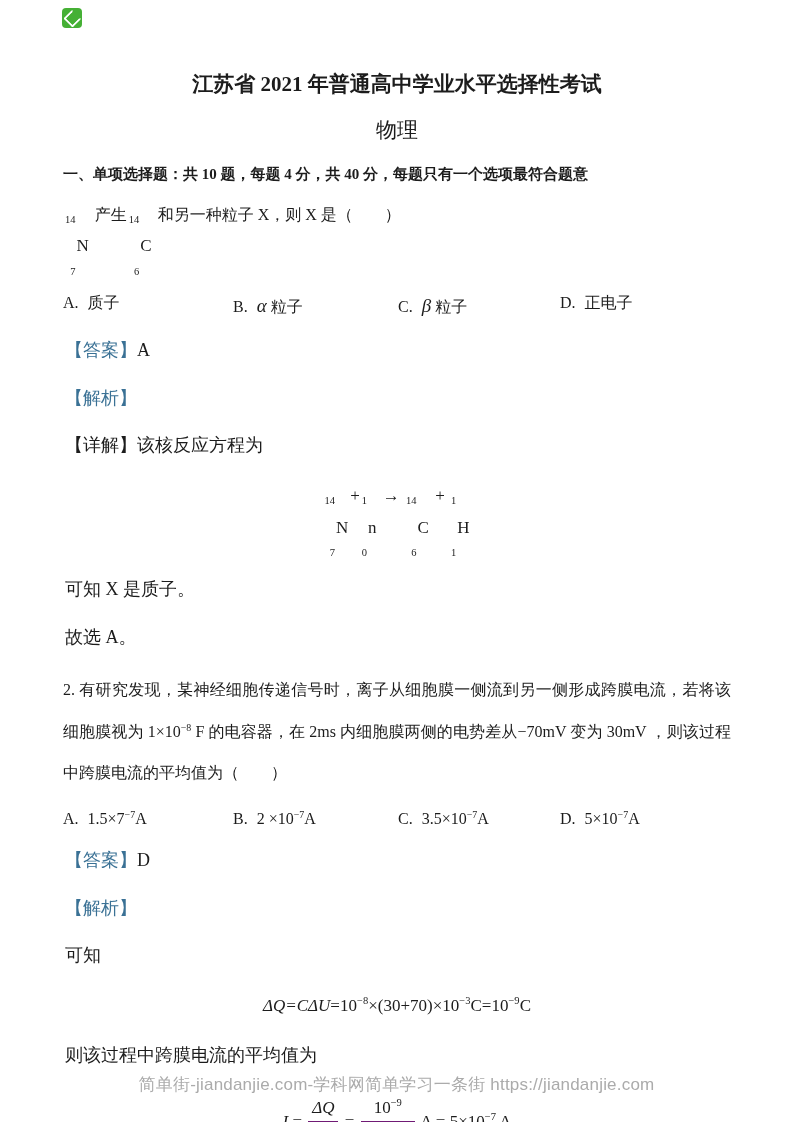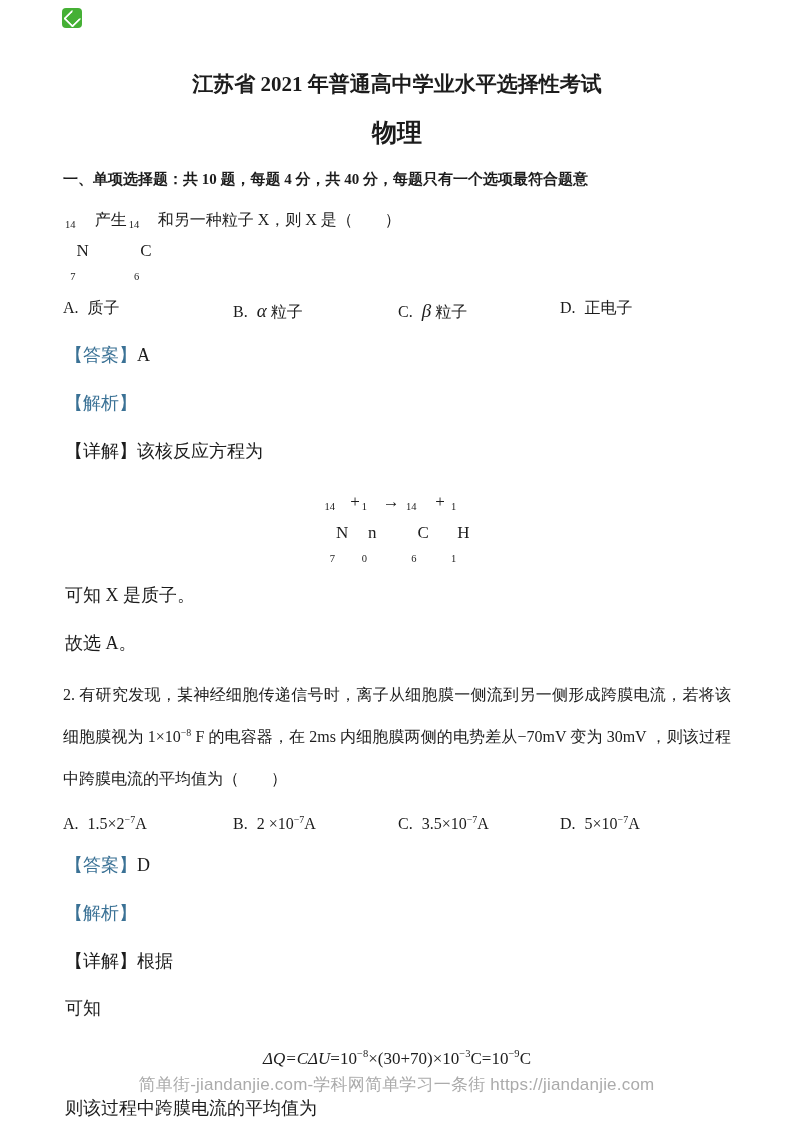--- a/index.html
+++ b/index.html
@@ -24,21 +24,21 @@
     border:2px solid #fff;border-radius:2px;
     border-right-color:transparent;
     transform:rotate(-45deg);
   }
   .title{
     margin:14px 0 0;
     font-size:21px;font-weight:700;text-align:center;line-height:1.35;
   }
   .subject{
     margin:19px 0 0;
-    font-size:25px;font-weight:700;text-align:center;line-height:1.3;
+    font-size:21px;font-weight:400;text-align:center;line-height:1.3;
   }
   .sec{
     margin:17px 0 0;
     font-size:15px;font-weight:700;line-height:1.6;
   }
   .stem{
     margin:8px 0 0;
     font-size:16px;line-height:2.6;
     text-align:justify;
   }
@@ -140,27 +140,26 @@
           <span>1</span>
           <span>1</span>
         </span>
         <span class="sym">H</span>
       </span></div>
   <p class="lline">可知 X 是质子。</p>
   <p class="lline">故选 A。</p>
 
   <p class="stem"><span>2. 有研究发现，某神经细胞传递信号时，离子从细胞膜一侧流到另一侧形成跨膜电流，若将该细胞膜视为 1×10</span><sup>−8</sup><span> F 的电容器，在 2ms 内细胞膜两侧的电势差从−70mV 变为 30mV ，则该过程中跨膜电流的平均值为（　　）</span></p>
   <div class="optrow">
-    <span class="opt"><span class="okey">A.</span><span><span>1.5×2</span><sup>−7</sup><span>A</span></span></span>
+    <span class="opt"><span class="okey">A.</span><span><span>1.5×7</span><sup>−7</sup><span>A</span></span></span>
     <span class="opt"><span class="okey">B.</span><span><span>2 ×10</span><sup>−7</sup><span>A</span></span></span>
     <span class="opt"><span class="okey">C.</span><span><span>3.5×10</span><sup>−7</sup><span>A</span></span></span>
     <span class="opt"><span class="okey">D.</span><span><span>5×10</span><sup>−7</sup><span>A</span></span></span>
   </div>
   <p class="lline"><span class="blue" style="color: rgb(58, 113, 149);">【答案】</span><span>D</span></p>
   <p class="lline"><span class="blue" style="color: rgb(58, 113, 149);">【解析】</span></p>
-  <p class="lline"><span>【详解】</span><span>根据</span></p>
   <p class="lline">可知</p>
   <div class="eq"><span class="fit">ΔQ=CΔU</span><span>=10</span><sup>−8</sup><span>×(30+70)×10</span><sup>−3</sup><span>C=10</span><sup>−9</sup><span>C</span></div>
   <p class="lline">则该过程中跨膜电流的平均值为</p>
   <div class="eq-big"><span class="fit">I</span><span> = </span><span class="frac"><span class="num"><span class="fit">ΔQ</span></span><span class="den"><span class="fit">t</span></span></span><span> = </span><span class="frac"><span class="num"><span>10</span><sup>−9</sup></span><span class="den"><span>2×10</span><sup>−3</sup></span></span><span> A = 5×10</span><sup>−7</sup><span> A</span></div>
 
   <div class="footer" style="color: rgb(171, 171, 171);">简单街-jiandanjie.com-学科网简单学习一条街 https://jiandanjie.com</div>
 </div>
 
 </body></html>

